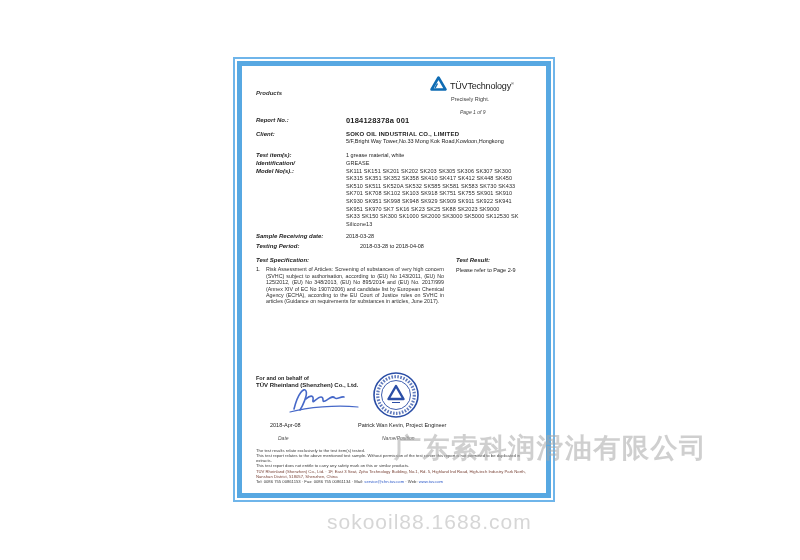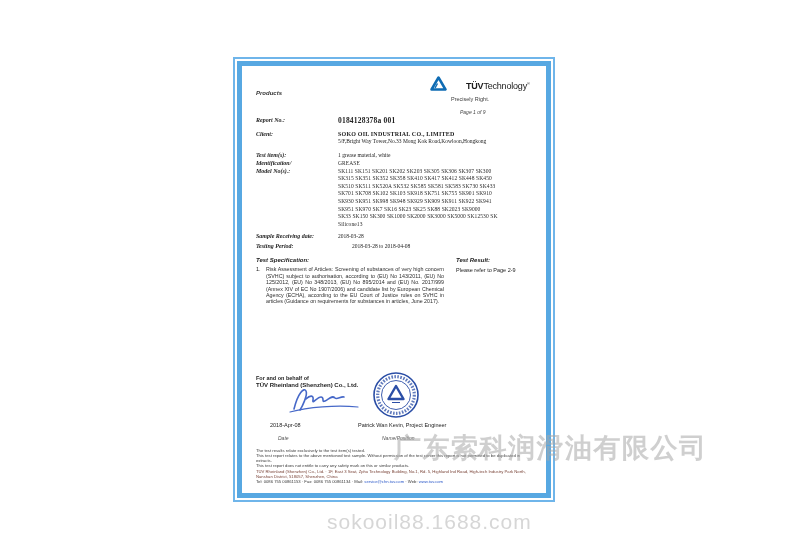--- a/index.html
+++ b/index.html
@@ -12,27 +12,27 @@
             border:2px solid #6fb5ea;padding:2px;box-sizing:border-box;background:#fff;}
   .doc-inner{border:5px solid #57a8e2;background:#fff;width:100%;height:100%;
              box-sizing:border-box;padding:10px 12px 5px 14px;position:relative;}
 
   
   .hdr{display:flex;justify-content:space-between;align-items:flex-start;}
   .products{font-size:6px;font-style:italic;font-weight:bold;color:#333;margin-top:14px;}
   .logo-block{text-align:left;width:104px;}
   .logo-row{display:flex;align-items:center;gap:3px;}
   .logo-text{font-size:9px;color:#1b1b1b;letter-spacing:-0.2px;white-space:nowrap;}
-  .logo-text b{font-weight:bold;margin-left:16px;}
+  .logo-text b{font-weight:normal;}
   .logo-text sup{font-size:4px;}
   .tagline{font-size:5.5px;color:#3c3c3c;margin:1px 0 0 21px;}
   .page-ind{font-size:5px;font-style:italic;color:#444;margin:7px 0 0 30px;}
 
   
-  .row{display:grid;grid-template-columns:78px 1fr;column-gap:4px;margin-top:4px;font-family:Liberation Serif, serif;}
+  .row{display:grid;grid-template-columns:78px 1fr;column-gap:12px;margin-top:4px;}
   .lbl{font-size:6px;font-style:italic;font-weight:bold;color:#1c1c1c;line-height:7.5px;}
   .val{font-size:5.5px;color:#222;line-height:7.5px;}
   .val.b{font-weight:bold;font-size:7.5px;letter-spacing:.2px;}
   .val .sub{font-weight:normal;font-size:5.5px;letter-spacing:0;}
   .models div{font-size:5.5px;line-height:7.6px;color:#2a2a2a;letter-spacing:.1px;}
 
   
   .spec-grid{display:grid;grid-template-columns:200px 1fr;margin-top:7px;}
   .spec-head{font-size:6px;font-style:italic;font-weight:bold;color:#1c1c1c;}
   .spec-item{display:grid;grid-template-columns:10px 178px;margin-top:3px;}

